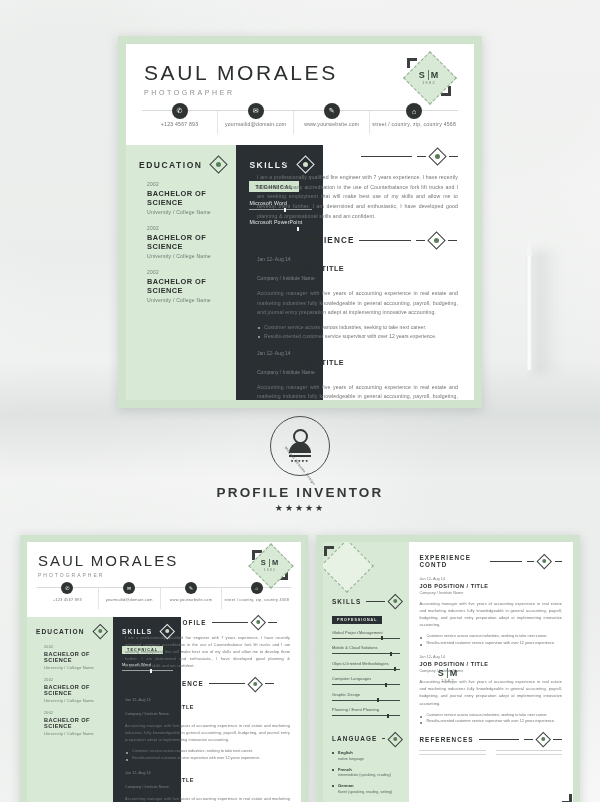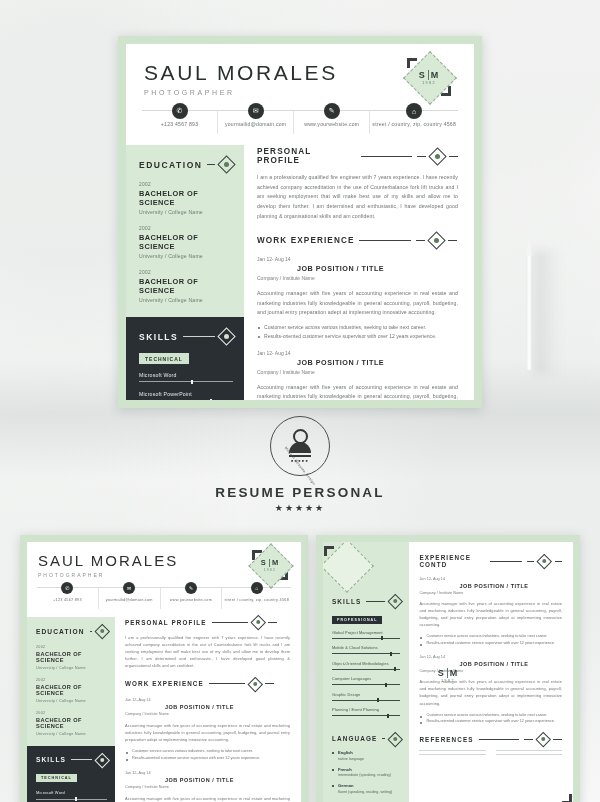--- a/index.html
+++ b/index.html
@@ -58,30 +58,30 @@
   .corner.br{right:1px;bottom:4px;border-bottom:3px solid #3b3f3e;border-right:3px solid #3b3f3e;}
 
   .contact{display:flex;margin:14px 16px 0 16px;border-top:1px solid #d7dad9;}
   .contact .c{flex:1;text-align:center;padding:10px 2px 7px;position:relative;border-right:1px solid #e2e5e4;}
   .contact .c:last-child{border-right:none;}
   .c-icon{position:absolute;top:-8px;left:50%;margin-left:-8px;width:16px;height:16px;border-radius:50%;
     background:#2f3433;color:#fff;font-size:7px;display:flex;align-items:center;justify-content:center;}
   .c-txt{font-size:5.1px;color:#6e7271;letter-spacing:.25px;white-space:nowrap;}
 
   .p1-body{display:flex;flex:1;margin-top:11px;}
-  .p1-left{width:118px;display:flex;flex-direction:column;}
+  .p1-left{width:118px;display:flex;flex-direction:row;}
   .edu-block{background:#d8e9d6;padding:13px 11px 14px 13px;}
   .sec-h{display:flex;align-items:center;gap:5px;font-size:8.5px;font-weight:700;letter-spacing:1.5px;color:#2b2f2e;}
   .sec-h .line{flex:1;height:1px;background:#3c423f;}
   .mk{width:11px;height:11px;border:1px solid #3c423f;transform:rotate(45deg);
     display:flex;align-items:center;justify-content:center;flex:none;}
   .mk i{width:5px;height:5px;background:#5c7d5a;border-radius:50%;transform:rotate(-45deg);display:block;}
   .mk.dark{border-color:#e8ece9;}
   .mk.dark i{background:#cfe0cc;}
-  .edu-item{margin-top:11px;}
+  .edu-item{margin-top:11px;margin-left:8px;}
   .edu-year{font-size:4.8px;color:#6f7a70;letter-spacing:.3px;}
   .edu-deg{font-size:7.4px;font-weight:700;letter-spacing:.45px;color:#2b2f2e;margin-top:2px;}
   .edu-uni{font-size:5.1px;color:#6f7a70;margin-top:2px;letter-spacing:.2px;}
 
   .skill-block{background:#2a2f34;flex:1;padding:13px 11px 10px 13px;}
   .sec-h.inv{color:#f2f5f3;}
   .sec-h.inv .line{background:#cdd4d0;}
   .badge{display:inline-block;background:#cfe3cd;color:#2b332e;font-size:5px;font-weight:700;
     letter-spacing:1px;padding:2.5px 6px;margin-top:10px;}
   .skl{margin-top:7px;}
@@ -90,21 +90,21 @@
   .skl-bar .track{position:absolute;left:0;top:1.6px;width:100%;height:1px;background:#9aa3a0;}
   .skl-bar .knob{position:absolute;top:0;width:2px;height:4px;background:#f2f5f3;}
 
   .p1-right{flex:1;padding:2px 16px 0 13px;}
   .sec-h2{display:flex;align-items:center;gap:5px;font-size:8.2px;font-weight:700;letter-spacing:1.1px;color:#2b2f2e;}
   .sec-h2 .l1{width:52px;height:1px;background:#3c423f;}
   .sec-h2 .l2{width:9px;height:1px;background:#3c423f;}
   .para{font-size:5.2px;line-height:1.85;color:#707573;margin-top:8px;text-align:justify;letter-spacing:.1px;}
   .job{margin-top:9px;}
   .job-date{font-size:5px;color:#7c817f;}
-  .job-title{font-size:7.2px;font-weight:700;letter-spacing:.5px;color:#2b2f2e;margin-top:2px;margin-left:40px;}
+  .job-title{font-size:7.2px;font-weight:700;letter-spacing:.5px;color:#2b2f2e;margin-top:2px;}
   .job-comp{font-size:5px;color:#7c817f;margin-top:2px;}
   .bullets{margin:5px 0 0 0;padding:0;list-style:none;}
   .bullets li{font-size:5.1px;color:#707573;line-height:1.75;padding-left:7px;position:relative;}
   .bullets li:before{content:"";position:absolute;left:1px;top:4px;width:2px;height:2px;background:#8b918e;}
 
   
   .brand{position:absolute;left:0;right:0;top:416px;text-align:center;}
   .brand-circle{width:58px;height:58px;border-radius:50%;border:1px solid #4a4f4d;margin:0 auto;
     position:relative;display:flex;align-items:center;justify-content:center;}
   .bc-head{width:11px;height:11px;border:2px solid #333836;border-radius:50%;position:absolute;top:12px;}
@@ -340,21 +340,21 @@
 </div>
 
 <div class="brand">
   <div class="brand-circle">
     <span class="bc-head"></span>
     <span class="bc-body"></span>
     <span class="bc-l1"></span>
     <span class="bc-dots">■■■■■</span>
     <span class="bc-arc">Modern Resume Design</span>
   </div>
-  <div class="brand-name">RESUME PERSONAL</div>
+  <div class="brand-name">PROFILE INVENTOR</div>
   <div class="brand-stars">★★★★★</div>
 </div>
 
 <div class="page p2" id="page-bl">
   <div class="page-inner">
     <div class="sheet">
       <div class="p1">
         <div class="p2head">
           <div class="name">SAUL MORALES</div>
           <div class="role">PHOTOGRAPHER</div>

